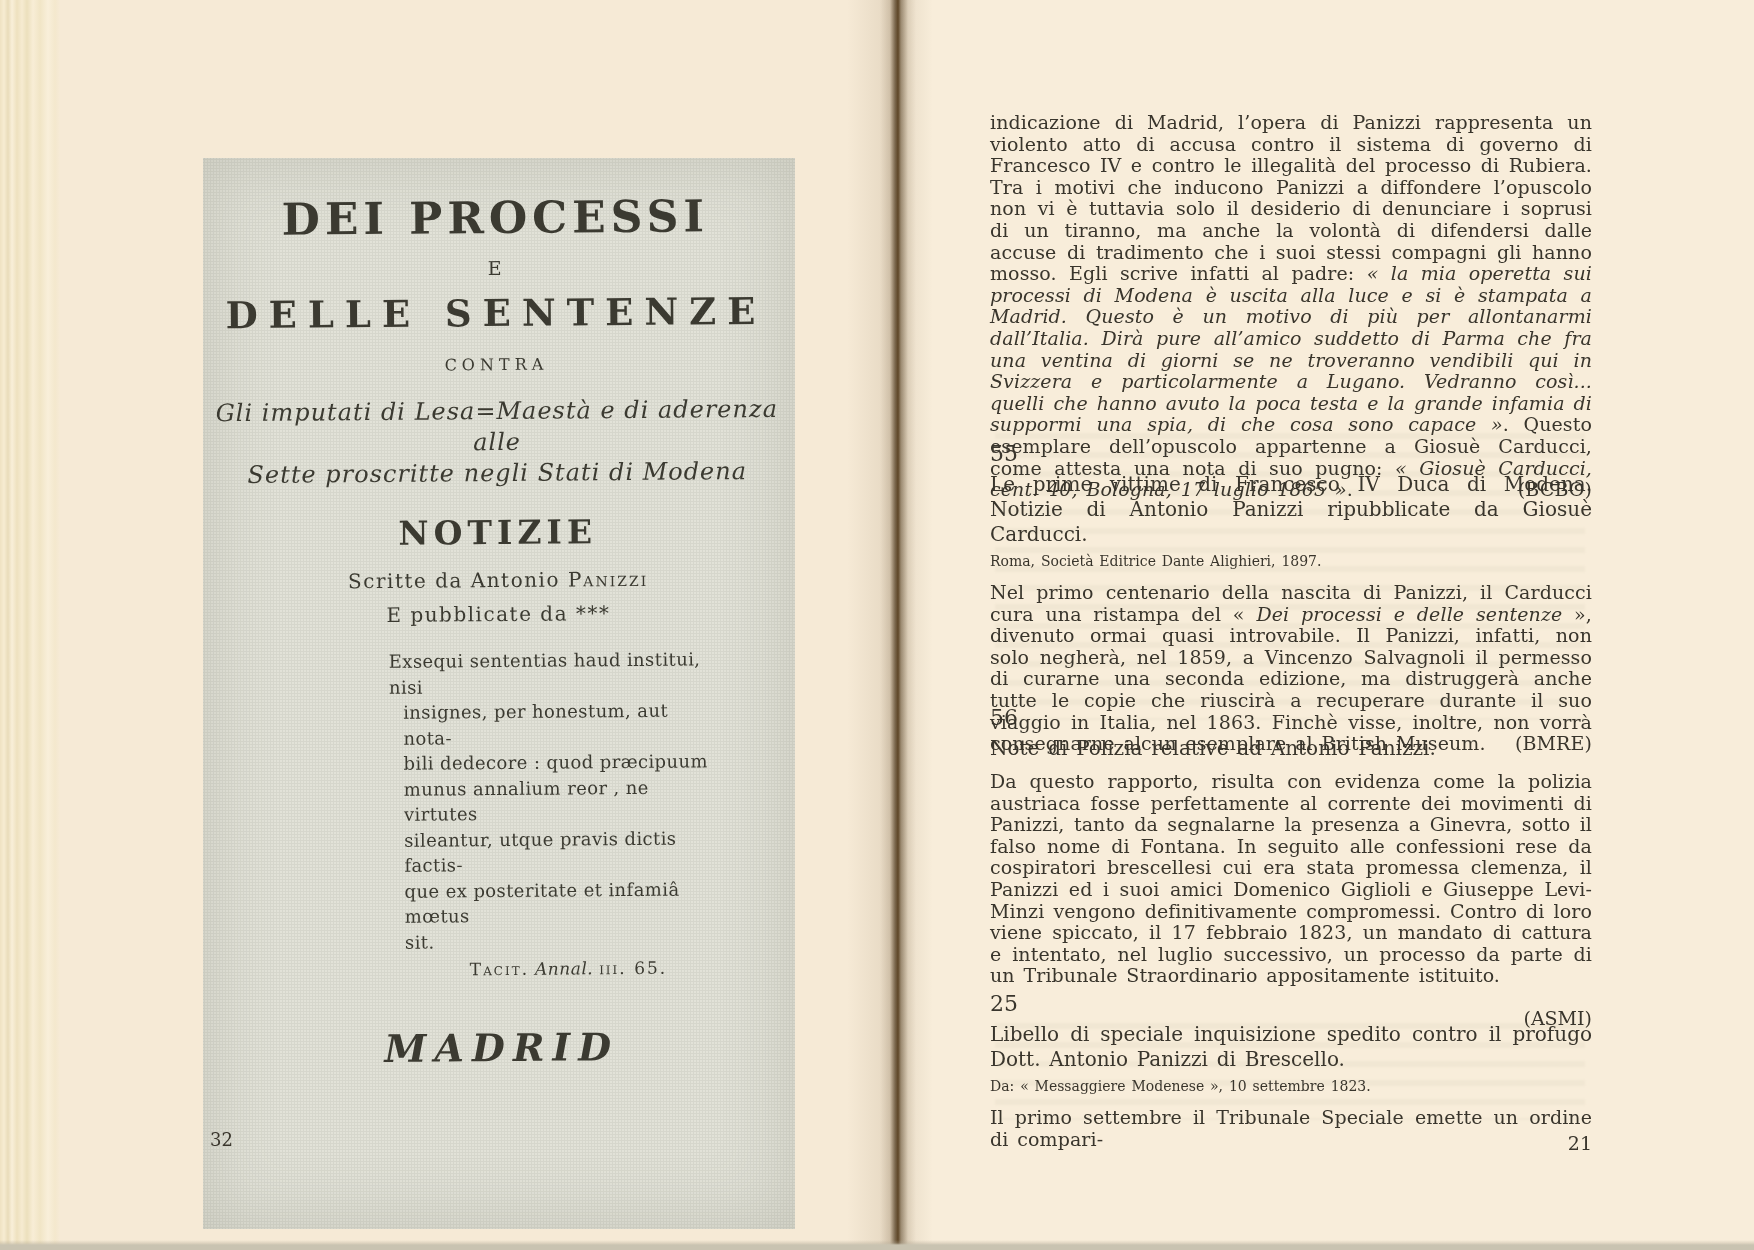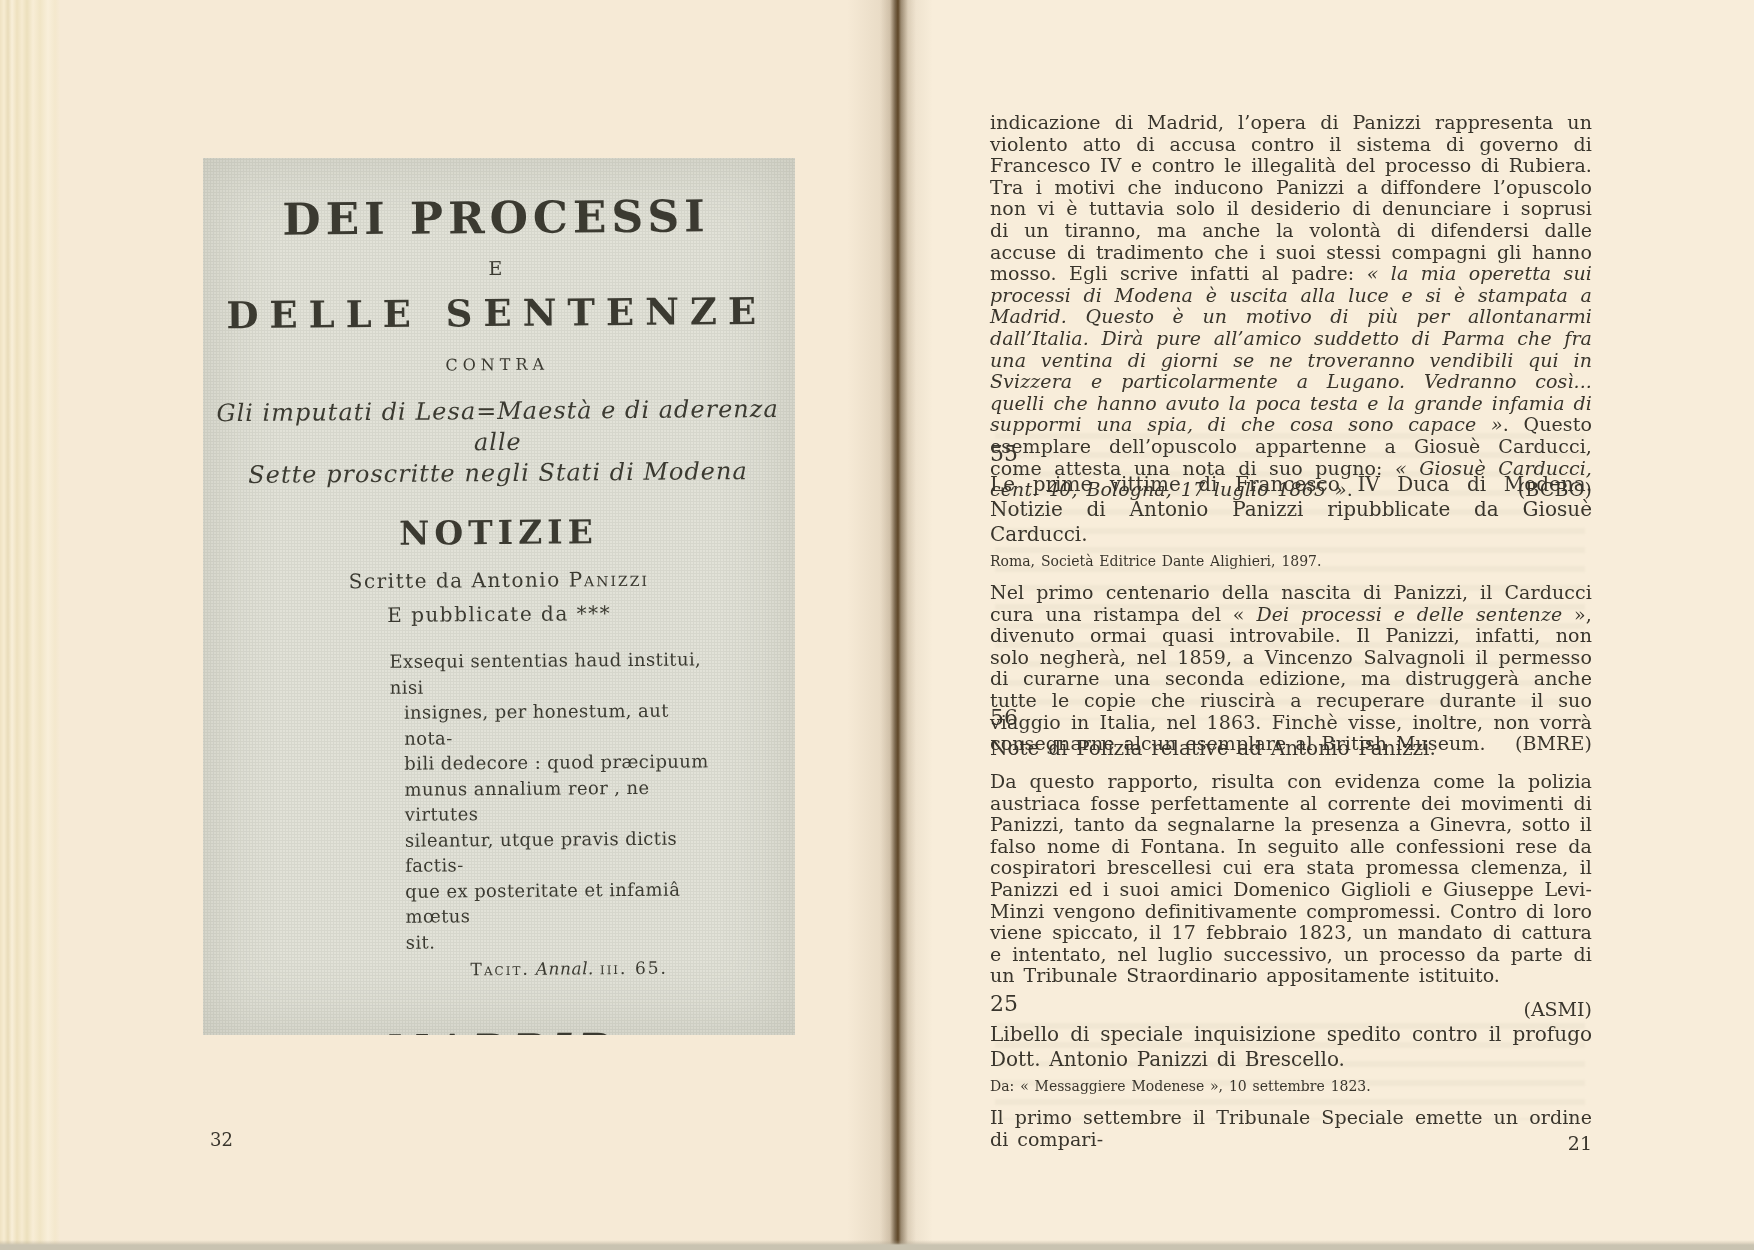--- a/index.html
+++ b/index.html
@@ -41,21 +41,21 @@
       var(--gutter,#5d4526) 18px, rgba(80,58,30,.5) 21px,
       rgba(107,82,51,.12) 28px, rgba(107,82,51,0) 36px);
   }
   .bottom-edge{
     position:absolute; left:0; bottom:0; width:1754px; height:10px;
     background:linear-gradient(0deg,#c9c3b1 0 5px, rgba(180,170,150,.35) 7px, rgba(180,170,150,0) 10px);
   }
 
   
   .plate{
-    position:absolute; left:203px; top:158px; width:592px; height:877px;
+    position:absolute; left:203px; top:158px; width:592px; height:1071px;
     background-color:var(--plate-bg,#e4e4da);
     background-image:radial-gradient(rgba(70,75,60,.085) 1px, transparent 1.45px);
     background-size:3px 3px;
     box-shadow:inset 0 0 70px rgba(115,115,95,.22);
     overflow:hidden;
   }
   .plate-inner{
     position:relative; width:100%; height:100%;
     transform:rotate(-0.45deg);
     text-align:center; color:var(--plate-ink,#3b3a31);
@@ -85,21 +85,21 @@
   .pagenum-left{position:absolute; left:210px; top:1129px; font-size:18px;}
 
   
   .col{position:absolute; left:990px; width:602px;}
   .bodytext, .para{
     font-size:19px; line-height:21.6px; text-align:justify;
     word-spacing:.14em; letter-spacing:.1px;
   }
   .rel{position:relative;}
   .sigla{position:absolute; right:0; bottom:0; font-size:19px;}
-  .sigla-line{text-align:right; font-size:19px; margin-top:11px;}
+  .sigla-line{text-align:right; font-size:19px; margin-top:20px;}
   .entry-number{font-size:22px; margin-bottom:5px;}
   .entry-title{font-size:20px; line-height:25px; text-align:justify; word-spacing:.12em;margin-top:6px;}
   .entry-imprint{font-size:14px; line-height:22px; margin-top:3px; word-spacing:.1em;}
   .entry-body{margin-top:10px;}
   .pagenum-right{position:absolute; left:990px; top:1132px; width:602px; text-align:right; font-size:19px;}
   i{font-style:italic;}
 
   
   .ghost{
     position:absolute; pointer-events:none;

